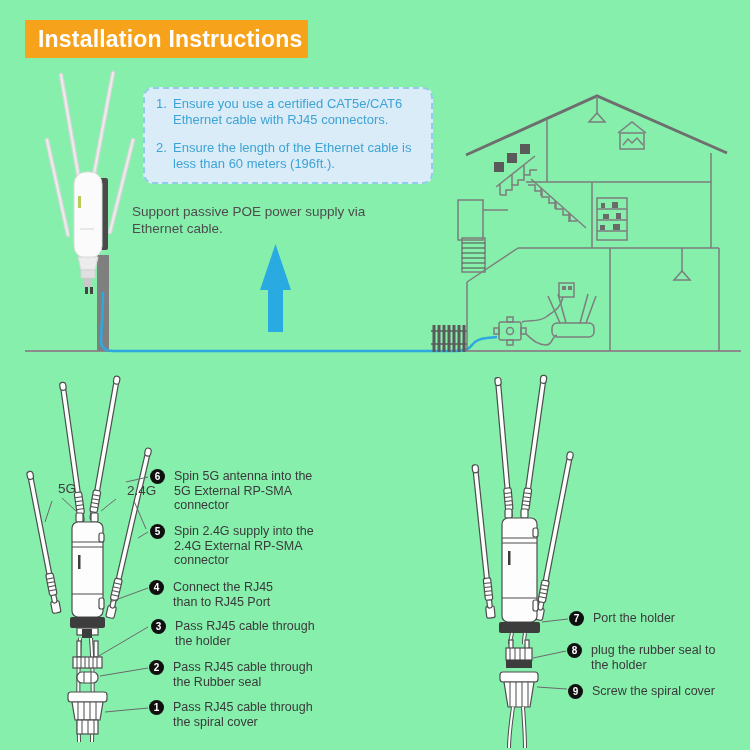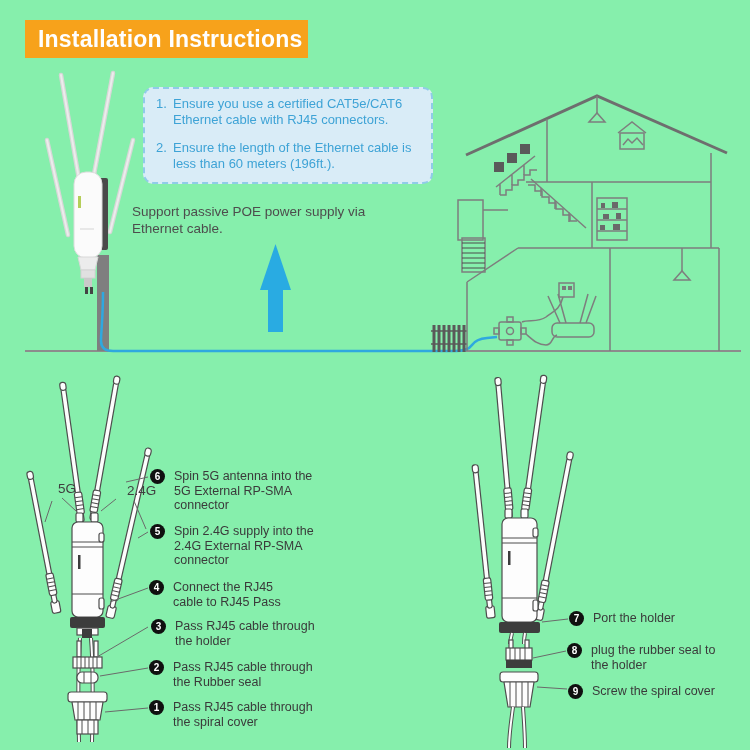--- a/index.html
+++ b/index.html
@@ -274,21 +274,21 @@
   </div>
   <div class="step" style="left:150px;top:524px;width:190px;">
     <span class="badge">5</span>
     <span class="step-text">Spin 2.4G supply into the
 2.4G External RP-SMA
 connector</span>
   </div>
   <div class="step" style="left:149px;top:580px;width:190px;">
     <span class="badge">4</span>
     <span class="step-text">Connect the RJ45
-cable to RJ45 Pass</span>
+than to RJ45 Port</span>
   </div>
   <div class="step" style="left:151px;top:619px;width:190px;">
     <span class="badge">3</span>
     <span class="step-text">Pass RJ45 cable through
 the holder</span>
   </div>
   <div class="step" style="left:149px;top:660px;width:190px;">
     <span class="badge">2</span>
     <span class="step-text">Pass RJ45 cable through
 the Rubber seal</span>

